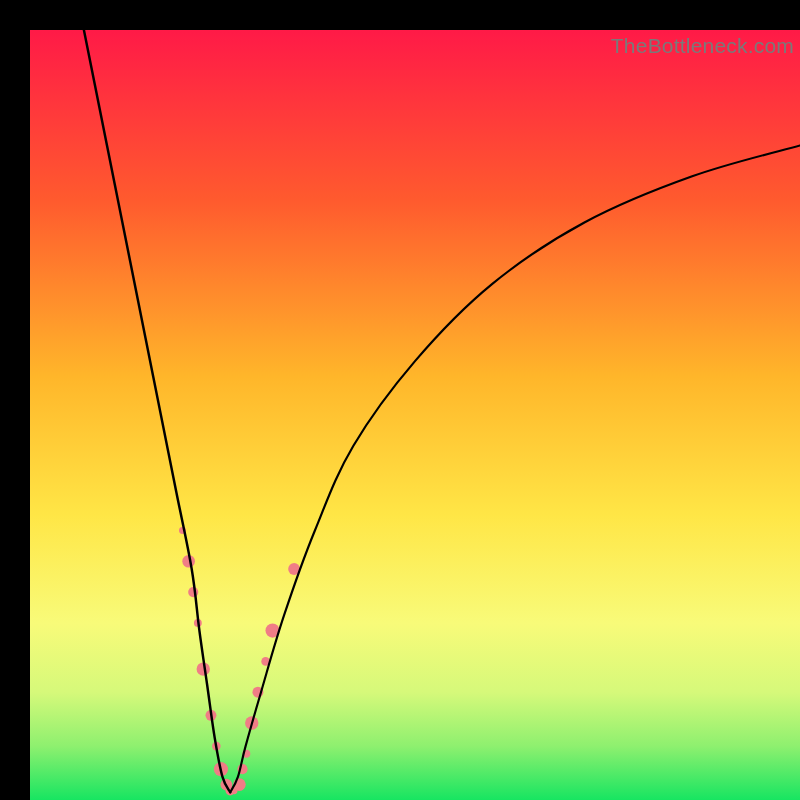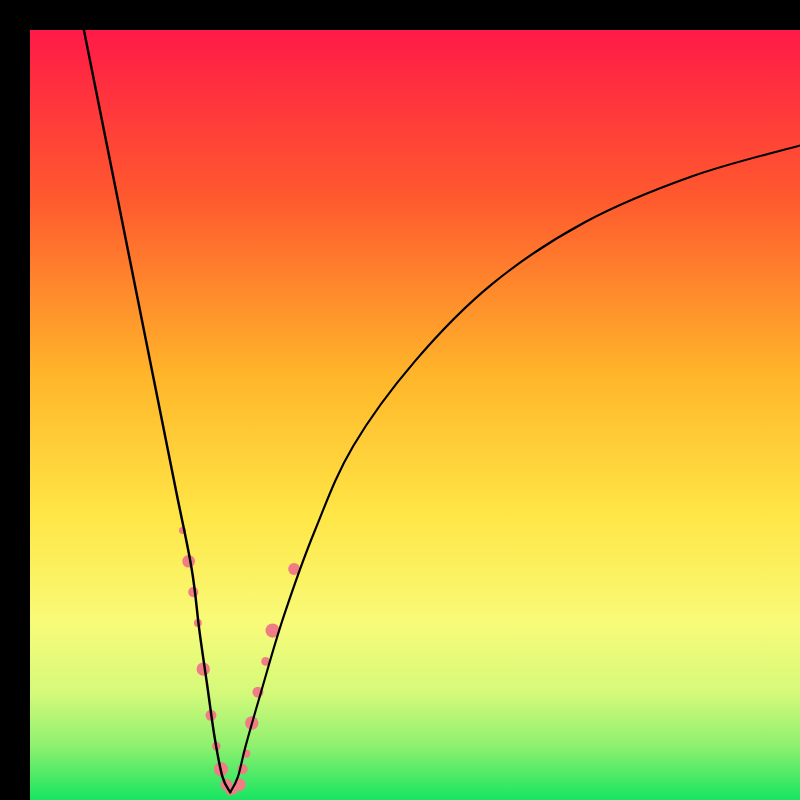--- a/index.html
+++ b/index.html
@@ -60,20 +60,21 @@
             <stop offset="63%" stop-color="#ffe646"></stop>
             <stop offset="77%" stop-color="#f8fb79"></stop>
             <stop offset="86%" stop-color="#d6f97a"></stop>
             <stop offset="93%" stop-color="#8ef06f"></stop>
             <stop offset="100%" stop-color="#17e561"></stop>
           </linearGradient>
       </defs>
       <rect x="0" y="0" width="100" height="100" fill="url(#bg)"></rect>
     </svg>
 
+    <div class="watermark">TheBottleneck.com</div>
 
     <svg class="curves" viewBox="0 0 100 100" preserveAspectRatio="none">
       <g id="marker-group">
           <circle cx="19.8" cy="65" r="0.45" fill="#f07d86"></circle>
           <circle cx="20.6" cy="69" r="0.82" fill="#f07d86"></circle>
           <circle cx="21.2" cy="73" r="0.66" fill="#f07d86"></circle>
           <circle cx="21.8" cy="77" r="0.51" fill="#f07d86"></circle>
           <circle cx="22.5" cy="83" r="0.87" fill="#f07d86"></circle>
           <circle cx="23.5" cy="89" r="0.71" fill="#f07d86"></circle>
           <circle cx="24.2" cy="93" r="0.56" fill="#f07d86"></circle>

